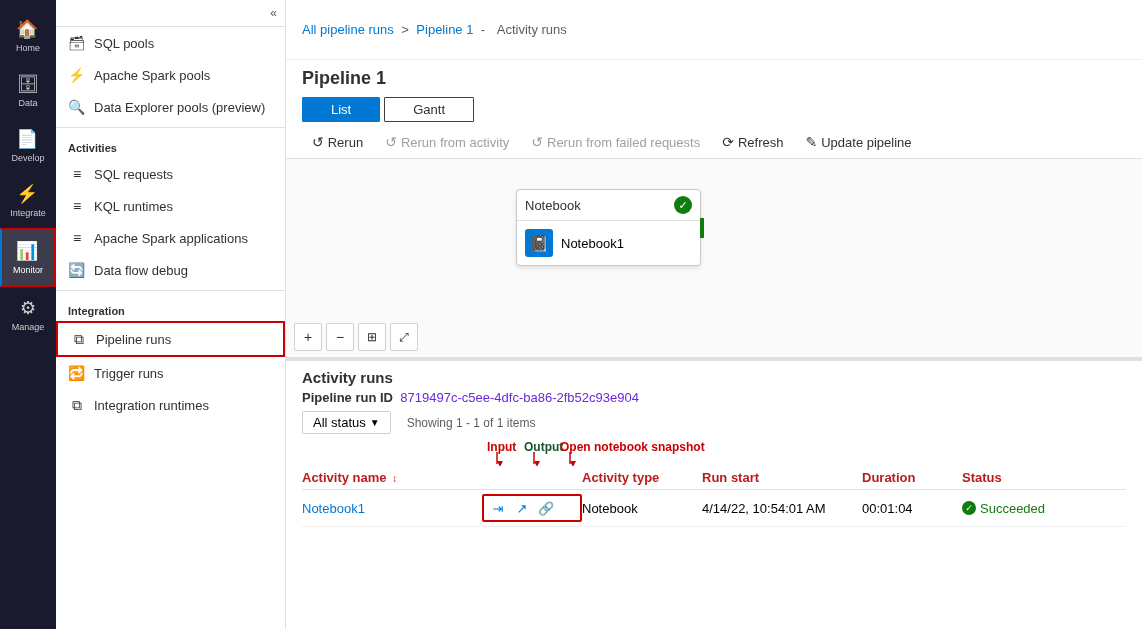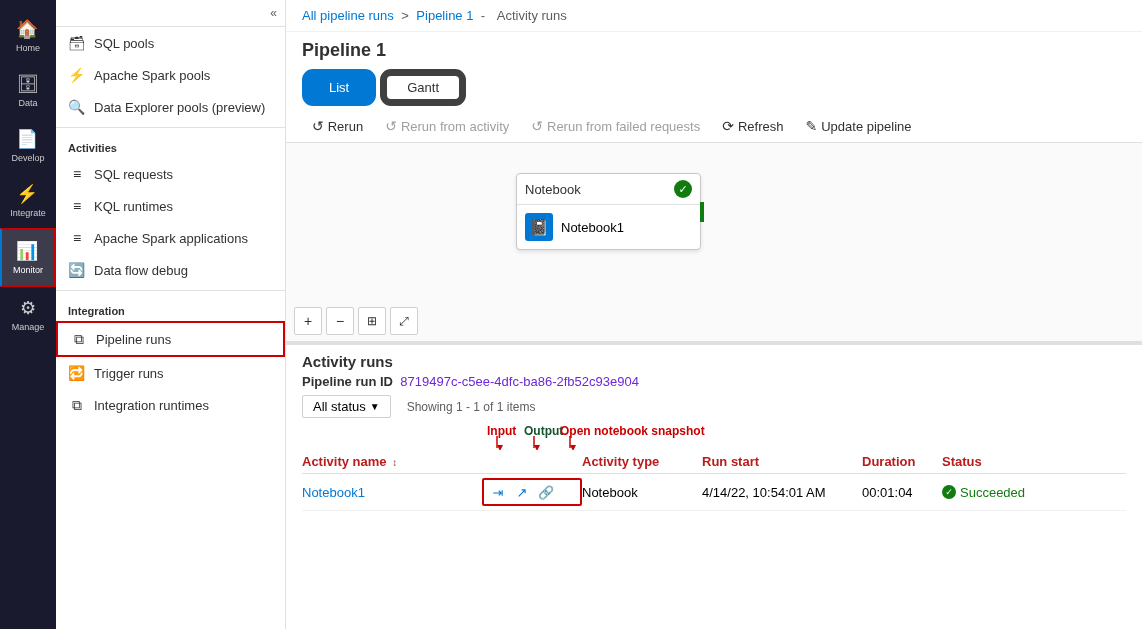--- a/index.html
+++ b/index.html
@@ -76,44 +76,44 @@
     .main {
       flex: 1;
       display: flex;
       flex-direction: column;
       background: #fff;
       overflow: hidden;
     }
 
     
     .breadcrumb {
-      padding: 8px 16px;
+      padding: 22px 16px;
       font-size: 12px;
       color: #605e5c;
       border-bottom: 1px solid #f0f0f0;
     }
     .breadcrumb a { color: #0078d4; text-decoration: none; }
     .breadcrumb span { margin: 0 4px; }
 
     
     .page-header {
       padding: 8px 16px 4px 16px;
     }
     .page-title { font-size: 18px; font-weight: 600; color: #323130; }
 
     
     .tab-bar {
       display: flex;
       gap: 4px;
       padding: 4px 16px;
     }
     .tab-btn {
-      padding: 4px 20px;
-      border-radius: 11px;
-      border: 7px solid #404040;
+      padding: 4px 28px;
+      border-radius: 1px;
+      border: 1px solid #404040;
       cursor: pointer;
       font-size: 13px;
       background: #fff;
       color: #323130;
     }
     .tab-btn.active { background: #0078d4; color: #fff; border-color: #0078d4; }
 
     
     .toolbar {
       display: flex;
@@ -280,21 +280,21 @@
     .table-row {
       display: flex;
       border-bottom: 1px solid #f0f0f0;
       padding: 4px 0;
       align-items: center;
       font-size: 13px;
     }
     .col-activity { width: 180px; flex-shrink: 0; }
     .col-type { width: 120px; flex-shrink: 0; }
     .col-run-start { width: 160px; flex-shrink: 0; }
-    .col-duration { width: 80px; flex-shrink: 0; }
+    .col-duration { width: 100px; flex-shrink: 0; }
     .col-status { width: 100px; flex-shrink: 0; }
 
     .action-icons {
       display: flex;
       gap: 2px;
       align-items: center;
       border: 2px solid #cc0000;
       border-radius: 2px;
       padding: 1px 3px;
     }

